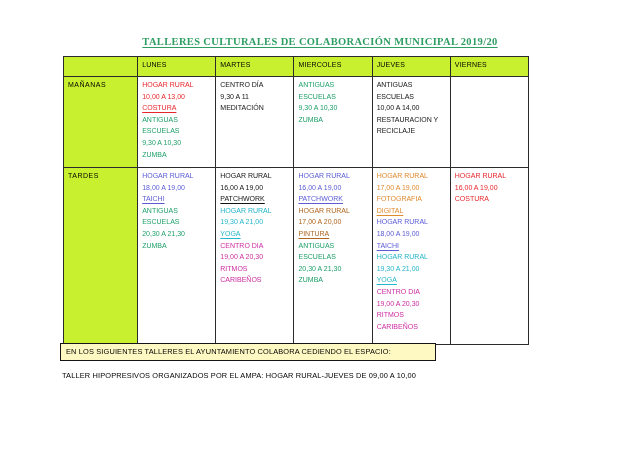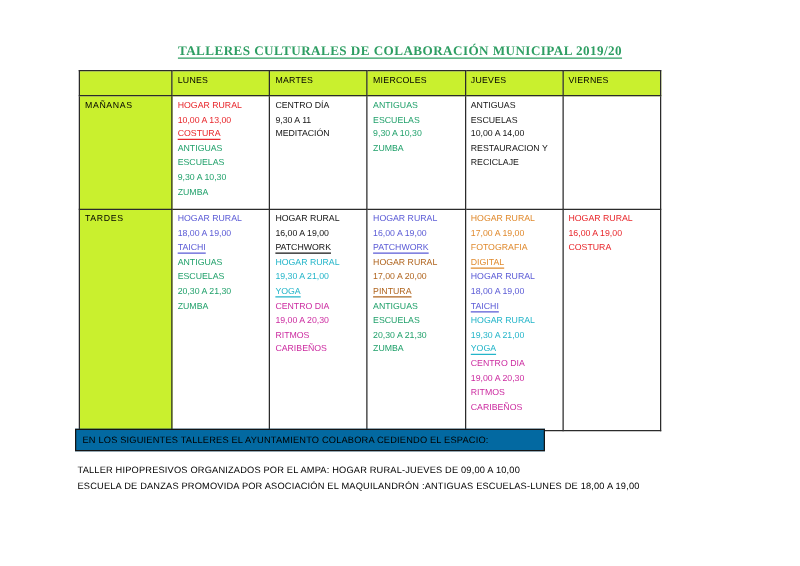--- a/index.html
+++ b/index.html
@@ -99,21 +99,21 @@
   .note-box {
     position: absolute;
     left: 60px;
     top: 343px;
     width: 364px;
     border: 1px solid #151515;
     padding: 3px 5px 3px 5px;
     font-size: 7.4px;
     line-height: 10px;
     letter-spacing: .15px;
-    background: #0369a1;
+    background: #fef9c3;
   }
   .notes {
     position: absolute;
     left: 62px;
     top: 369px;
     width: 560px;
     font-size: 7.4px;
     line-height: 13.4px;
     letter-spacing: .15px;
   }
@@ -270,16 +270,15 @@
             </div>
           </td>
       </tr>
     </tbody>
   </table>
 
   <div class="note-box">EN LOS SIGUIENTES TALLERES EL AYUNTAMIENTO COLABORA CEDIENDO EL ESPACIO:</div>
 
   <div class="notes">
     <div>TALLER HIPOPRESIVOS ORGANIZADOS POR EL AMPA: HOGAR RURAL-JUEVES DE 09,00 A 10,00</div>
-    <div>ESCUELA DE DANZAS PROMOVIDA POR ASOCIACIÓN EL MAQUILANDRÓN :ANTIGUAS ESCUELAS-LUNES DE 18,00 A 19,00</div>
   </div>
 
 </div>
 
 </body></html>

